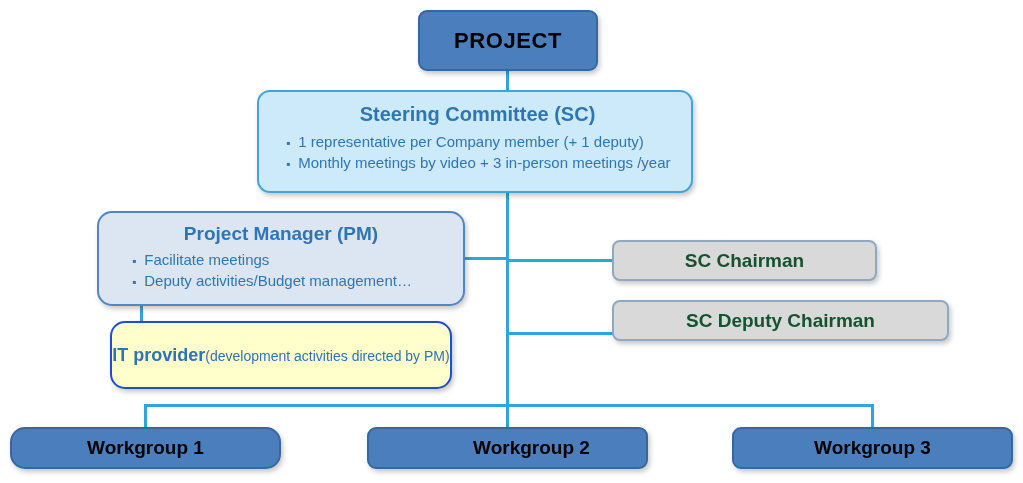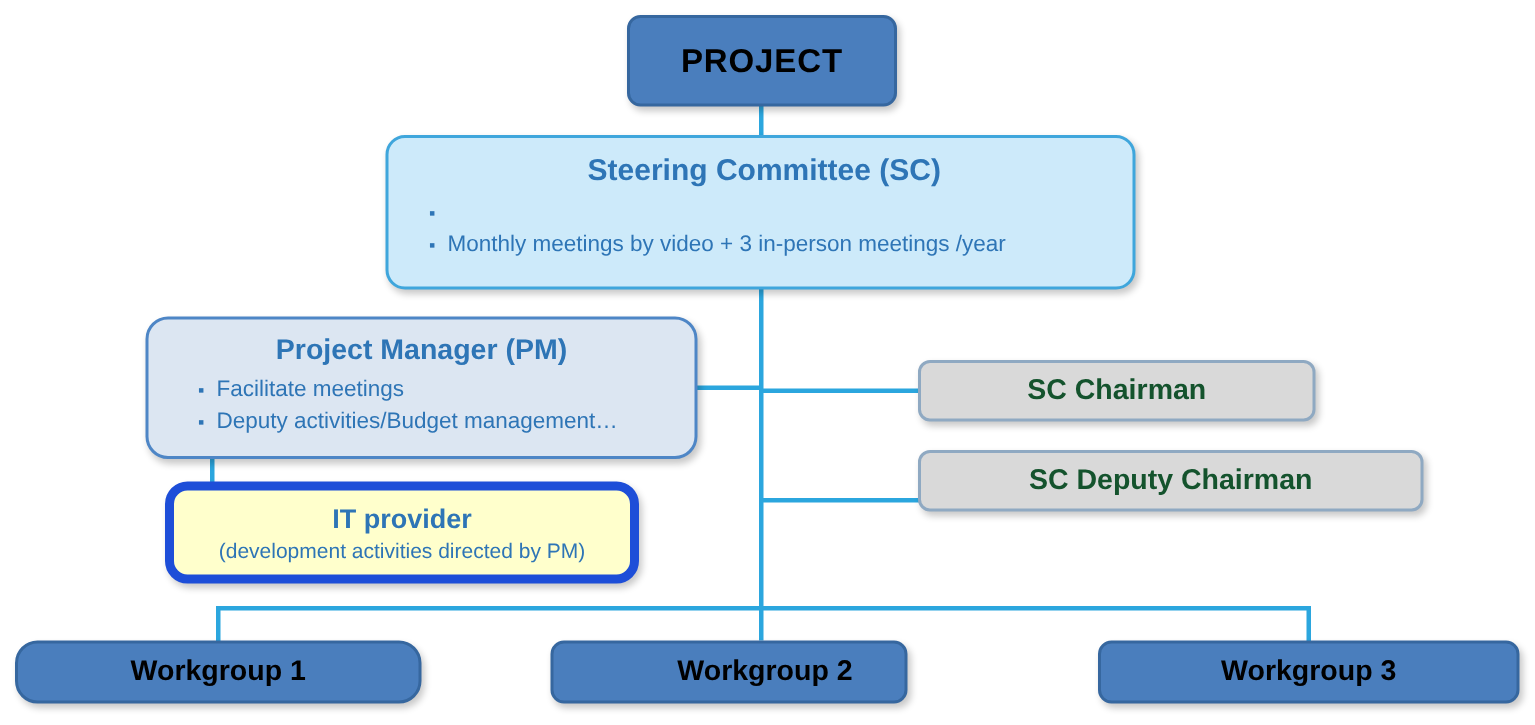--- a/index.html
+++ b/index.html
@@ -32,26 +32,26 @@
     background:#4A7EBD;
     border:2px solid #36679F;
     border-radius:9px;
     color:#000000;
     display:flex; align-items:center; justify-content:center;
     font-weight:bold;
   }
   .project { left:418px; top:10px; width:180px; height:61px; font-size:22px; letter-spacing:0.6px; }
   .wg { font-size:19px; }
   .wg1 { left:10px;  top:427px; width:271px; height:42px;border-radius:15px; }
-  .wg2 { left:367px; top:427px; width:238px; height:42px;padding-left:48px; }
+  .wg2 { left:367px; top:427px; width:281px; height:42px;padding-left:48px; }
   .wg3 { left:732px; top:427px; width:281px; height:42px; }
 
   
   .sc {
-    left:257px; top:90px; width:500px; height:103px;
+    left:257px; top:90px; width:436px; height:103px;
     background:#CDEAFA;
     border:2px solid #3FA6DC;
     border-radius:13px;
     padding:11px 7px 6px 12px;
   }
   .box-title {
     text-align:center;
     font-weight:bold;
     color:#2E75B6;
   }
@@ -77,25 +77,25 @@
     background:#DCE6F2;
     border:2px solid #4E86C6;
     border-radius:15px;
     padding:10px 12px 6px 12px;
   }
   .pm .box-title { font-size:19px; margin-bottom:4px; }
   .pm .bullets { padding-left:16px; }
 
   
   .it {
-    left:110px; top:321px; width:316px; height:68px;
+    left:110px; top:321px; width:342px; height:68px;
     background:#FFFFCC;
-    border:6px solid #1d4ed8;
+    border:2px solid #1d4ed8;
     border-radius:15px;
-    display:flex; flex-direction:column; align-items:center; justify-content:center;
+    display:flex; flex-direction:row; align-items:center; justify-content:center;
   }
   .it .box-title { font-size:18px; }
   .it-sub { font-size:14px; color:#2E75B6; margin-top:2px; }
 
   
   .grey {
     background:#D9D9D9;
     border:2px solid #8FA9C2;
     border-radius:8px;
     display:flex; align-items:center; justify-content:center;
@@ -122,20 +122,21 @@
 
   <div class="box dark project">
     <span>PROJECT</span>
   </div>
 
   <div class="box sc">
     <div class="box-title">Steering Committee (SC)</div>
     <div class="bullets">
       <div class="bullet">
         <span class="marker"></span>
+        <span>1 representative per Company member (+ 1 deputy)</span>
       </div>
       <div class="bullet">
         <span class="marker"></span>
         <span>Monthly meetings by video + 3 in-person meetings /year</span>
       </div>
     </div>
   </div>
 
   <div class="box pm">
     <div class="box-title">Project Manager (PM)</div>

